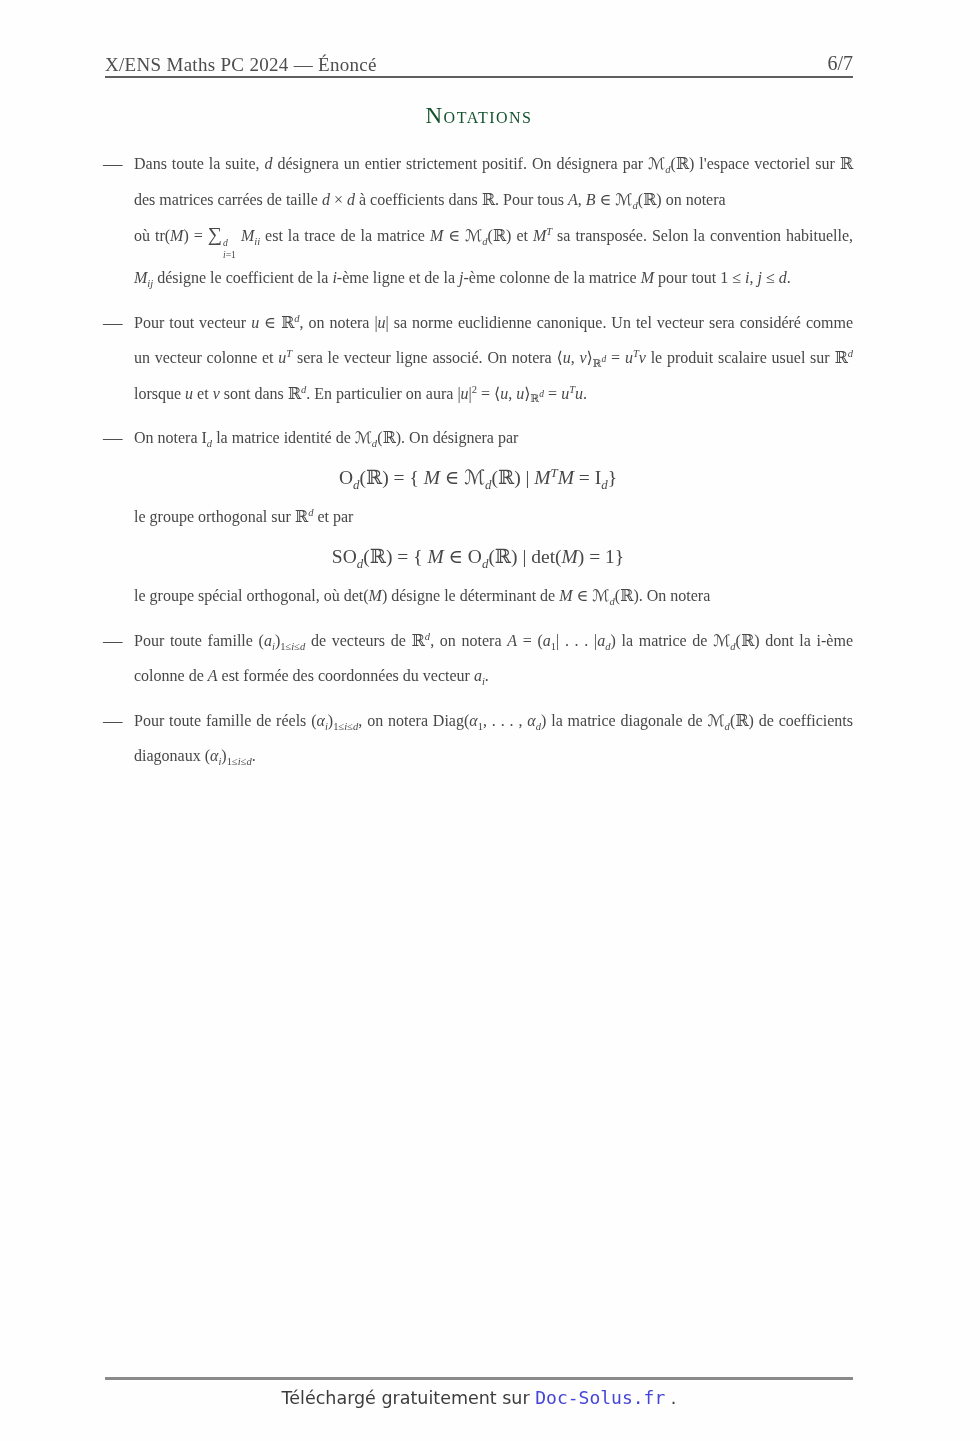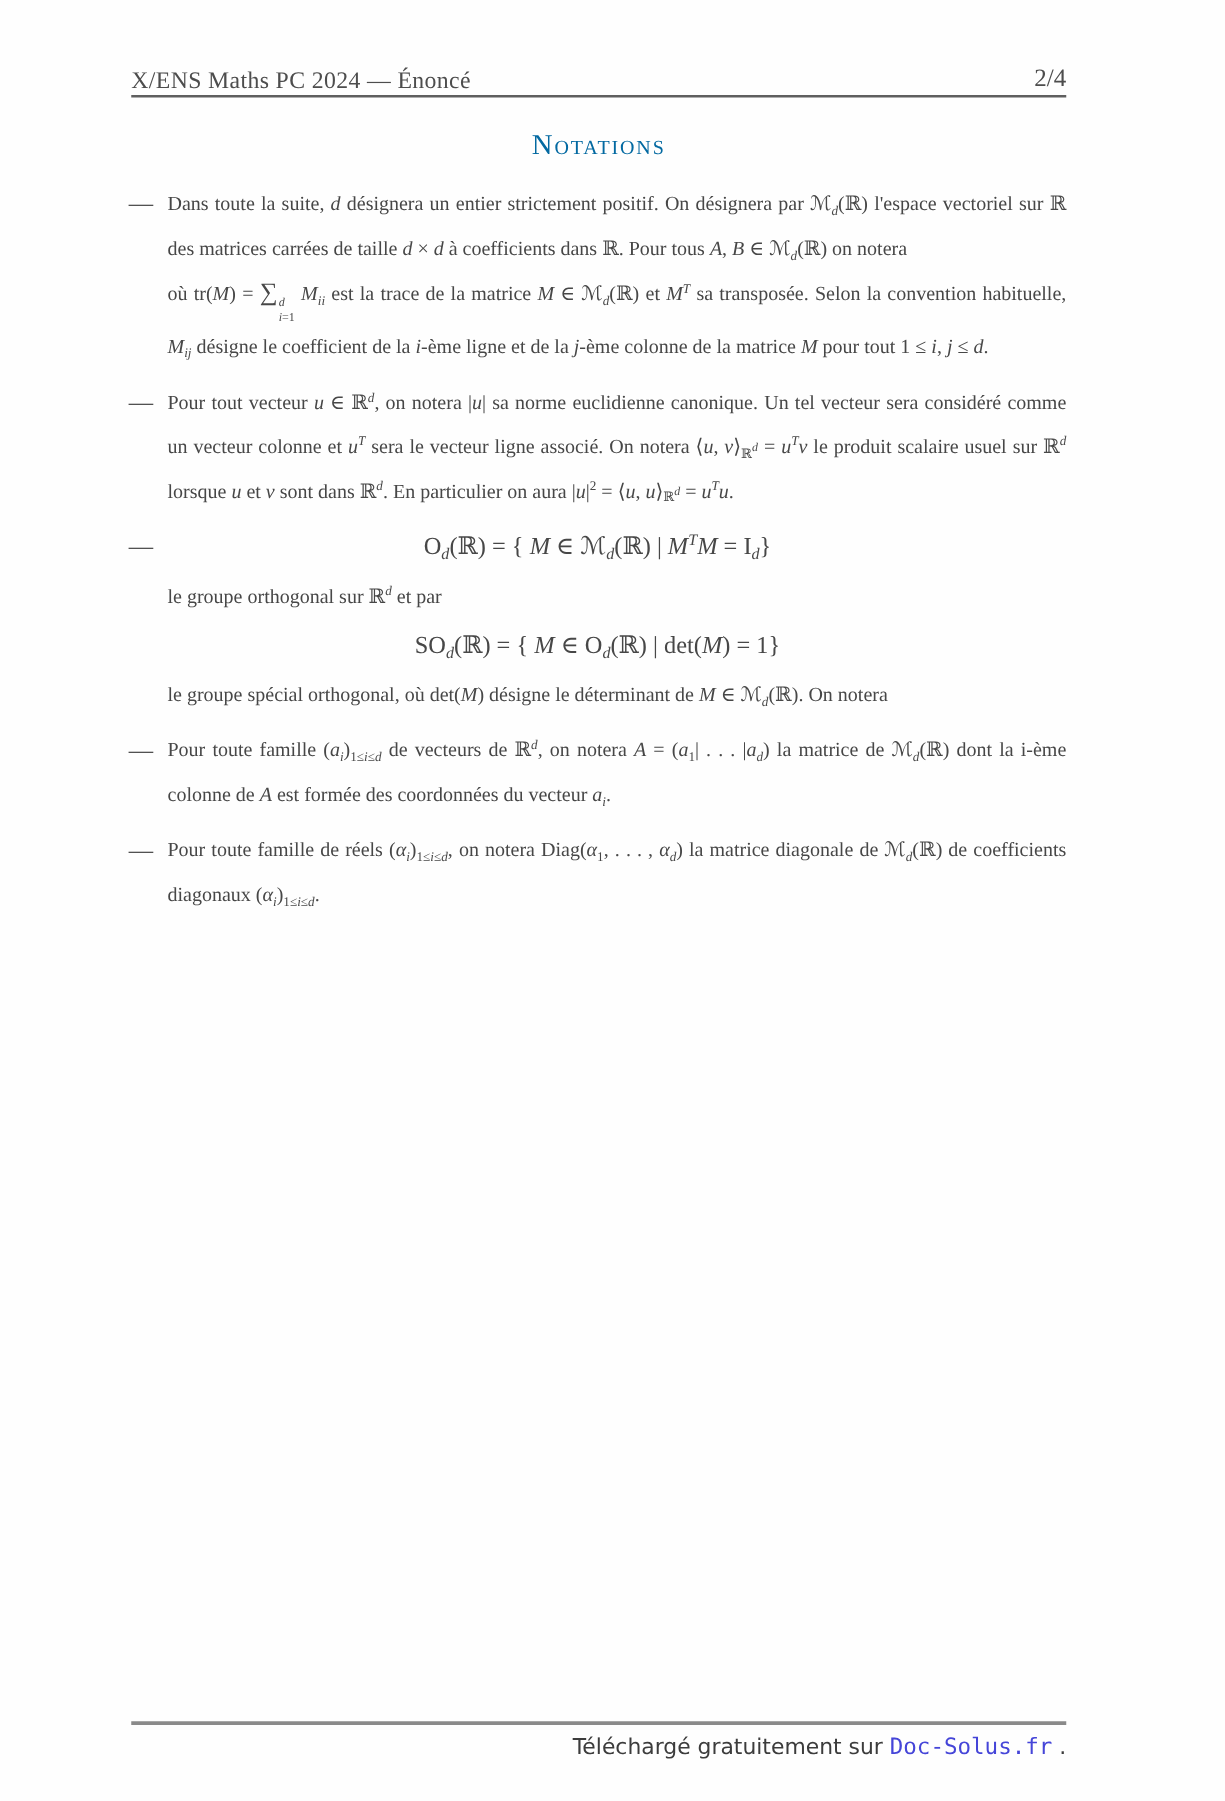--- a/index.html
+++ b/index.html
@@ -21,21 +21,21 @@
     position:absolute;right:0;top:-2px;font-size:20px;color:#4d4d4d;
   }
   .header-rule{
     position:absolute;top:76px;left:105px;width:748px;height:2px;
     background:#5f5f5f;
   }
   
   .section-title{
     position:absolute;top:103px;left:105px;width:748px;
     text-align:center;font-variant:small-caps;font-size:23px;
-    letter-spacing:1.5px;color:#0369a1;
+    letter-spacing:1.5px;color:#14532d;
   }
   
   .content{position:absolute;top:146px;left:103px;width:750px;}
   .item{position:relative;padding-left:31px;margin-top:9px;}
   .item:first-child{margin-top:0;}
   .marker{position:absolute;left:0;top:0;line-height:35.5px;font-size:19.5px;}
   .ptext{
     text-align:justify;font-size:16px;line-height:35.5px;
   }
   .display{
@@ -52,57 +52,58 @@
     font-size:0.6em;line-height:1.2;vertical-align:-0.55em;margin-left:1px;
   }
   .sum{font-size:1.25em;}
   
   .footer-rule{
     position:absolute;top:1377px;left:105px;width:748px;height:2.5px;
     background:#8a8a8a;
   }
   .footer{
     position:absolute;top:1387px;left:105px;width:748px;
-    text-align:right;
+    text-align:center;
     font-family:"DejaVu Sans","Liberation Sans",sans-serif;
     font-size:17.5px;color:#3c3c3c;
   }
   .footer a{
     font-family:"DejaVu Sans Mono","Liberation Mono",monospace;
     color:#4545d8;text-decoration:none;font-size:18px;
   }
 </style>
 </head>
 <body>
 
 <div class="page">
 
   <div class="header">
     <span class="header-title">X/ENS Maths PC 2024 — Énoncé</span>
-    <span class="page-number">2/4</span>
+    <span class="page-number">6/7</span>
   </div>
   <div class="header-rule"></div>
 
   <div class="section-title">Notations</div>
 
   <div class="content" id="content">
       <div class="item">
         <span class="marker">—</span>
         <div class="ptext">Dans toute la suite, <i>d</i> désignera un entier strictement positif. On désignera par <i>ℳ</i><sub><i>d</i></sub>(ℝ) l'espace vectoriel sur ℝ des matrices carrées de taille <i>d</i> × <i>d</i> à coefficients dans ℝ. Pour tous <i>A</i>, <i>B</i> ∈ <i>ℳ</i><sub><i>d</i></sub>(ℝ) on notera</div>
         <div class="ptext">où tr(<i>M</i>) = <span class="sum">∑</span><span class="lim">
             <span><i>d</i></span>
             <span><i>i</i>=1</span>
           </span> <i>M</i><sub><i>ii</i></sub> est la trace de la matrice <i>M</i> ∈ <i>ℳ</i><sub><i>d</i></sub>(ℝ) et <i>M</i><sup><i>T</i></sup> sa transposée. Selon la convention habituelle, <i>M</i><sub><i>ij</i></sub> désigne le coefficient de la <i>i</i>-ème ligne et de la <i>j</i>-ème colonne de la matrice <i>M</i> pour tout 1 ≤ <i>i</i>, <i>j</i> ≤ <i>d</i>.</div>
       </div>
       <div class="item">
         <span class="marker">—</span>
         <div class="ptext">Pour tout vecteur <i>u</i> ∈ ℝ<sup><i>d</i></sup>, on notera |<i>u</i>| sa norme euclidienne canonique. Un tel vecteur sera considéré comme un vecteur colonne et <i>u</i><sup><i>T</i></sup> sera le vecteur ligne associé. On notera ⟨<i>u</i>, <i>v</i>⟩<sub>ℝ<sup><i>d</i></sup></sub> = <i>u</i><sup><i>T</i></sup><i>v</i> le produit scalaire usuel sur ℝ<sup><i>d</i></sup> lorsque <i>u</i> et <i>v</i> sont dans ℝ<sup><i>d</i></sup>. En particulier on aura |<i>u</i>|<sup>2</sup> = ⟨<i>u</i>, <i>u</i>⟩<sub>ℝ<sup><i>d</i></sup></sub> = <i>u</i><sup><i>T</i></sup><i>u</i>.</div>
       </div>
       <div class="item">
         <span class="marker">—</span>
+        <div class="ptext">On notera I<sub><i>d</i></sub> la matrice identité de <i>ℳ</i><sub><i>d</i></sub>(ℝ). On désignera par</div>
         <div class="display">O<sub><i>d</i></sub>(ℝ) = { <i>M</i> ∈ <i>ℳ</i><sub><i>d</i></sub>(ℝ) | <i>M</i><sup><i>T</i></sup><i>M</i> = I<sub><i>d</i></sub>}</div>
         <div class="ptext">le groupe orthogonal sur ℝ<sup><i>d</i></sup> et par</div>
         <div class="display">SO<sub><i>d</i></sub>(ℝ) = { <i>M</i> ∈ O<sub><i>d</i></sub>(ℝ) | det(<i>M</i>) = 1}</div>
         <div class="ptext">le groupe spécial orthogonal, où det(<i>M</i>) désigne le déterminant de <i>M</i> ∈ <i>ℳ</i><sub><i>d</i></sub>(ℝ). On notera</div>
       </div>
       <div class="item">
         <span class="marker">—</span>
         <div class="ptext">Pour toute famille (<i>a</i><sub><i>i</i></sub>)<sub>1≤<i>i</i>≤<i>d</i></sub> de vecteurs de ℝ<sup><i>d</i></sup>, on notera <i>A</i> = (<i>a</i><sub>1</sub>| . . . |<i>a</i><sub><i>d</i></sub>) la matrice de <i>ℳ</i><sub><i>d</i></sub>(ℝ) dont la i-ème colonne de <i>A</i> est formée des coordonnées du vecteur <i>a</i><sub><i>i</i></sub>.</div>
       </div>
       <div class="item">

